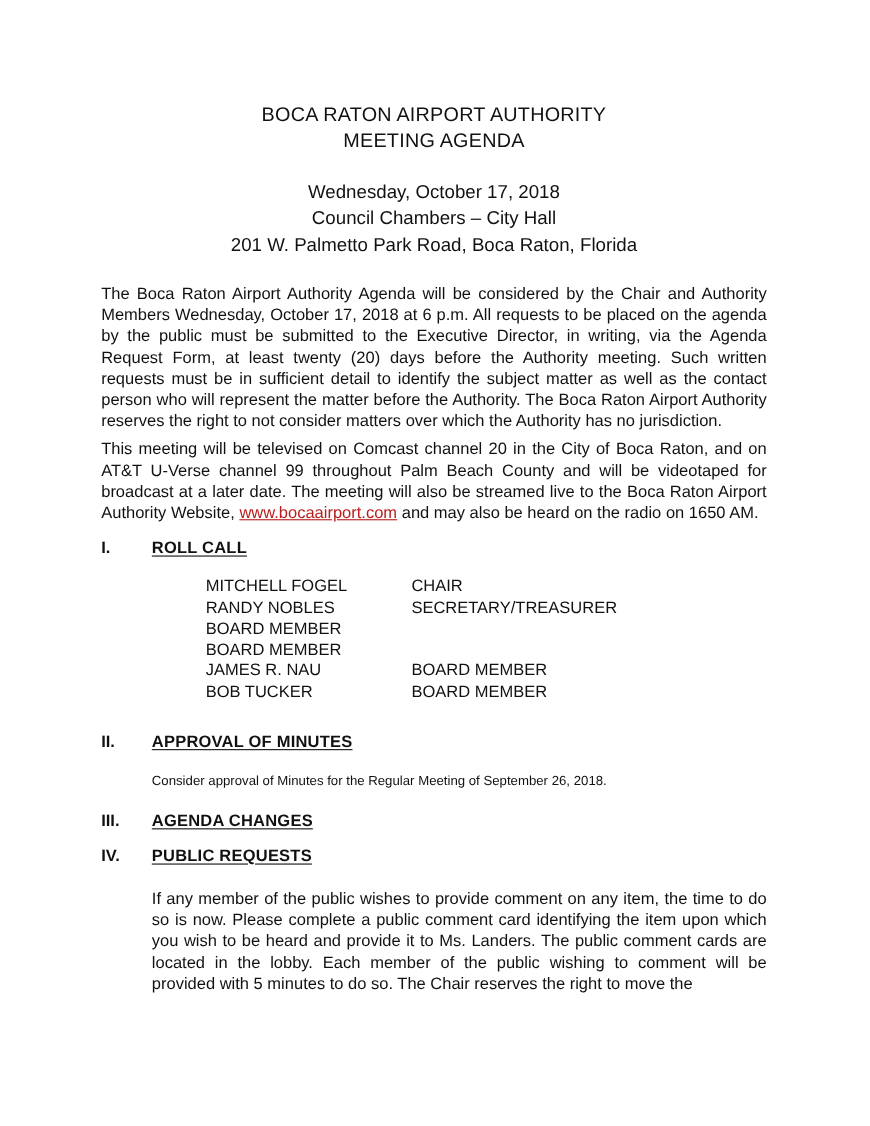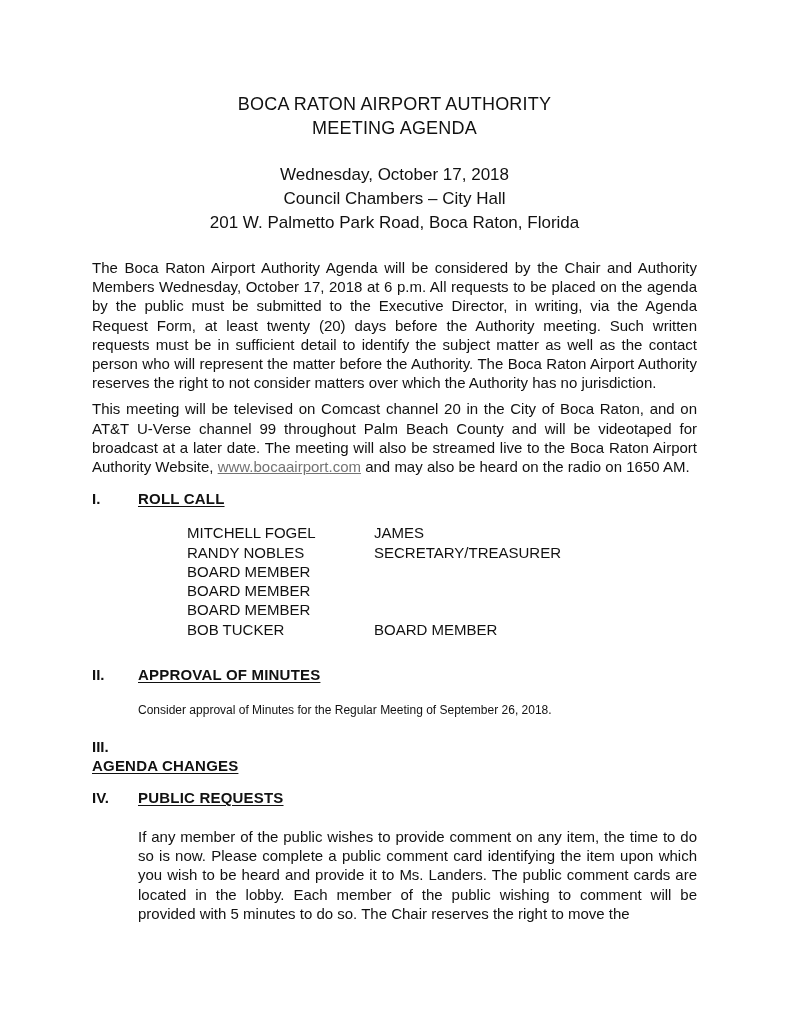--- a/index.html
+++ b/index.html
@@ -36,42 +36,42 @@
     line-height: 24px;
   }
   .para {
     font-size: 15px;
     line-height: 19.2px;
     text-align: justify;
   }
   .para-intro1 { margin-top: 23px; }
   .para-intro2 { margin-top: 7px; }
   .doc-link {
-    color: #737373;
+    color: #b91c1c;
     text-decoration: underline;
     cursor: pointer;
   }
   .section {
     display: flex;
     font-size: 15px;
     line-height: 19px;
     font-weight: bold;
   }
   .sec-num {
     width: 46px;
     flex: none;
   }
   .sec-heading {
     text-decoration: underline;
     text-underline-offset: 2px;
     letter-spacing: 0.2px;
   }
   .sec-roll-call   { margin-top: 13px; }
   .sec-approval    { margin-top: 26px; }
-  .sec-agenda      { margin-top: 17px; flex-direction: column; }
+  .sec-agenda      { margin-top: 17px; }
   .sec-public      { margin-top: 13px; }
   .roll-call {
     margin: 15px 0 0 95px;
     font-size: 15px;
     line-height: 19.3px;
   }
   .roll-row { display: flex; }
   .roll-name {
     width: 187px;
     flex: none;
@@ -109,33 +109,34 @@
     <div class="para para-intro2"><span>This meeting will be televised on Comcast channel 20 in the City of Boca Raton, and on AT&amp;T U-Verse channel 99 throughout Palm Beach County and will be videotaped for broadcast at a later date.  The meeting will also be streamed live to the Boca Raton Airport Authority Website, </span><span class="doc-link">www.bocaairport.com</span><span> and may also be heard on the radio on 1650 AM.</span></div>
 
     <div class="section sec-roll-call">
       <span class="sec-num">I.</span>
       <span class="sec-heading">ROLL CALL</span>
     </div>
 
     <div class="roll-call">
       <div class="roll-row">
         <span class="roll-name">MITCHELL FOGEL</span>
-        <span class="roll-title">JAMES</span>
+        <span class="roll-title">CHAIR</span>
       </div>
       <div class="roll-row">
         <span class="roll-name">RANDY NOBLES</span>
         <span class="roll-title">SECRETARY/TREASURER</span>
       </div>
       <div class="roll-row">
         <span class="roll-title">BOARD MEMBER</span>
       </div>
       <div class="roll-row">
         <span class="roll-title">BOARD MEMBER</span>
       </div>
       <div class="roll-row">
+        <span class="roll-name">JAMES R. NAU</span>
         <span class="roll-title">BOARD MEMBER</span>
       </div>
       <div class="roll-row">
         <span class="roll-name">BOB TUCKER</span>
         <span class="roll-title">BOARD MEMBER</span>
       </div>
     </div>
 
     <div class="section sec-approval">
       <span class="sec-num">II.</span>

